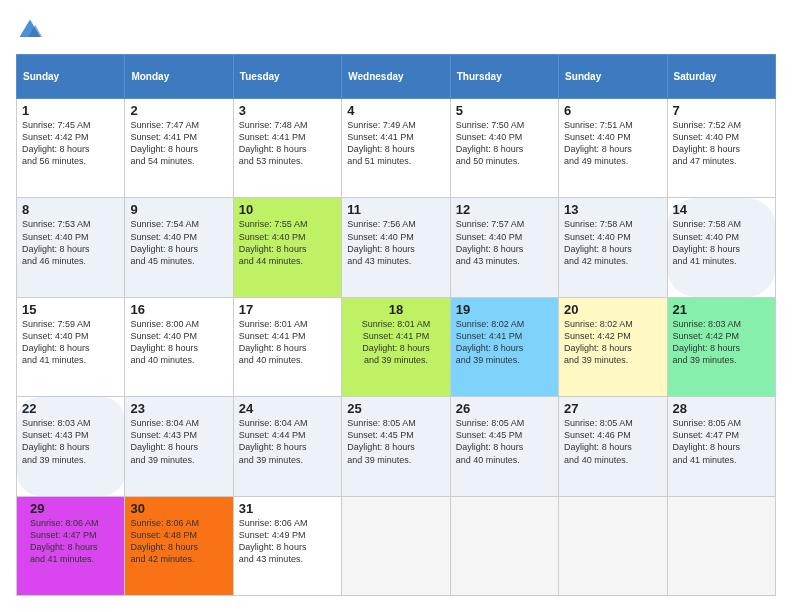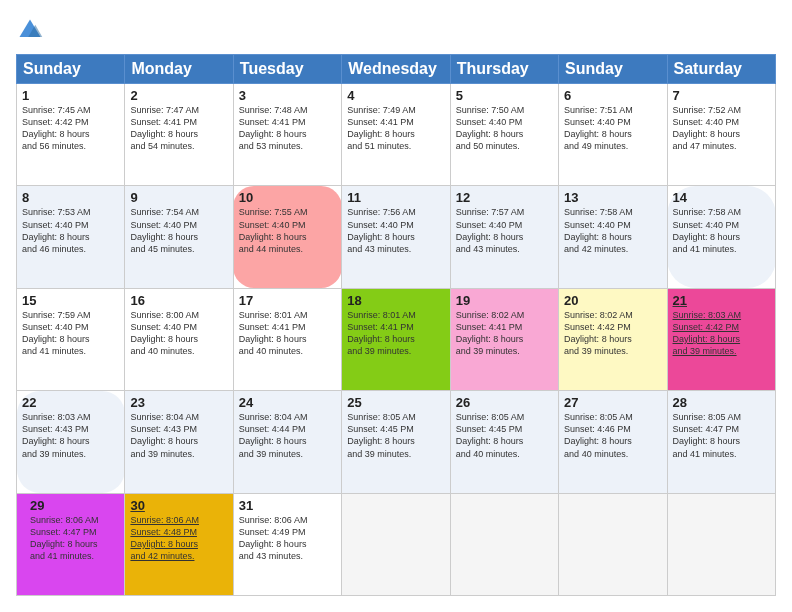--- a/index.html
+++ b/index.html
@@ -56,24 +56,24 @@
     .calendar {
       flex: 1;
       border: 1px solid #ccc;
       border-collapse: collapse;
       width: 100%;
       table-layout: fixed;
     }
     .calendar th {
       background: #3d7abf;
       color: #fff;
-      font-size: 16px;
+      font-size: 10px;
       font-weight: bold;
       text-align: left;
-      padding: 5px 6px;
+      padding: 16px 6px;
       border: 1px solid #5a8fcf;
     }
     .calendar td {
       border: 1px solid #ccc;
       vertical-align: top;
       padding: 4px 5px;
       font-size: 9.5px;
       color: #333;
       background: #fff;
       height: 80px;
@@ -166,21 +166,21 @@
         </tr>
         <tr>
           <td style="background: rgb(237, 242, 249);">
             <span class="day-num">8</span>
             <div class="cell-text">Sunrise: 7:53 AM<br>Sunset: 4:40 PM<br>Daylight: 8 hours<br>and 46 minutes.</div>
           </td>
           <td style="background: rgb(237, 242, 249);">
             <span class="day-num">9</span>
             <div class="cell-text">Sunrise: 7:54 AM<br>Sunset: 4:40 PM<br>Daylight: 8 hours<br>and 45 minutes.</div>
           </td>
-          <td style="background: #fca5a5; border-radius: 21px;">
+          <td style="background: #bef264;">
             <span class="day-num">10</span>
             <div class="cell-text">Sunrise: 7:55 AM<br>Sunset: 4:40 PM<br>Daylight: 8 hours<br>and 44 minutes.</div>
           </td>
           <td style="background: rgb(237, 242, 249);">
             <span class="day-num">11</span>
             <div class="cell-text">Sunrise: 7:56 AM<br>Sunset: 4:40 PM<br>Daylight: 8 hours<br>and 43 minutes.</div>
           </td>
           <td style="background: rgb(237, 242, 249);">
             <span class="day-num">12</span>
             <div class="cell-text">Sunrise: 7:57 AM<br>Sunset: 4:40 PM<br>Daylight: 8 hours<br>and 43 minutes.</div>
@@ -200,33 +200,33 @@
             <div class="cell-text">Sunrise: 7:59 AM<br>Sunset: 4:40 PM<br>Daylight: 8 hours<br>and 41 minutes.</div>
           </td>
           <td style="background: rgb(255, 255, 255);">
             <span class="day-num">16</span>
             <div class="cell-text">Sunrise: 8:00 AM<br>Sunset: 4:40 PM<br>Daylight: 8 hours<br>and 40 minutes.</div>
           </td>
           <td style="background: rgb(255, 255, 255);">
             <span class="day-num">17</span>
             <div class="cell-text">Sunrise: 8:01 AM<br>Sunset: 4:41 PM<br>Daylight: 8 hours<br>and 40 minutes.</div>
           </td>
-          <td style="background: #84cc16;">
+          <td style="background: #bef264; text-align: center;">
             <span class="day-num">18</span>
             <div class="cell-text">Sunrise: 8:01 AM<br>Sunset: 4:41 PM<br>Daylight: 8 hours<br>and 39 minutes.</div>
           </td>
-          <td style="background: #f9a8d4;">
+          <td style="background: #7dd3fc;">
             <span class="day-num">19</span>
             <div class="cell-text">Sunrise: 8:02 AM<br>Sunset: 4:41 PM<br>Daylight: 8 hours<br>and 39 minutes.</div>
           </td>
           <td style="background: #fef9c3;">
             <span class="day-num">20</span>
             <div class="cell-text">Sunrise: 8:02 AM<br>Sunset: 4:42 PM<br>Daylight: 8 hours<br>and 39 minutes.</div>
           </td>
-          <td style="background: #ec4899; text-decoration: underline;">
+          <td style="background: #86efac;">
             <span class="day-num">21</span>
             <div class="cell-text">Sunrise: 8:03 AM<br>Sunset: 4:42 PM<br>Daylight: 8 hours<br>and 39 minutes.</div>
           </td>
         </tr>
         <tr>
           <td style="background: rgb(237, 242, 249); border-radius: 23px;">
             <span class="day-num">22</span>
             <div class="cell-text">Sunrise: 8:03 AM<br>Sunset: 4:43 PM<br>Daylight: 8 hours<br>and 39 minutes.</div>
           </td>
           <td style="background: rgb(237, 242, 249);">
@@ -252,21 +252,21 @@
           <td style="background: rgb(237, 242, 249);">
             <span class="day-num">28</span>
             <div class="cell-text">Sunrise: 8:05 AM<br>Sunset: 4:47 PM<br>Daylight: 8 hours<br>and 41 minutes.</div>
           </td>
         </tr>
         <tr>
           <td style="background: #d946ef; padding-left: 13px;">
             <span class="day-num">29</span>
             <div class="cell-text">Sunrise: 8:06 AM<br>Sunset: 4:47 PM<br>Daylight: 8 hours<br>and 41 minutes.</div>
           </td>
-          <td style="background: #eab308; text-decoration: underline;">
+          <td style="background: #f97316;">
             <span class="day-num">30</span>
             <div class="cell-text">Sunrise: 8:06 AM<br>Sunset: 4:48 PM<br>Daylight: 8 hours<br>and 42 minutes.</div>
           </td>
           <td style="background: rgb(255, 255, 255);">
             <span class="day-num">31</span>
             <div class="cell-text">Sunrise: 8:06 AM<br>Sunset: 4:49 PM<br>Daylight: 8 hours<br>and 43 minutes.</div>
           </td>
           <td class="empty"></td>
           <td class="empty"></td>
           <td class="empty"></td>

